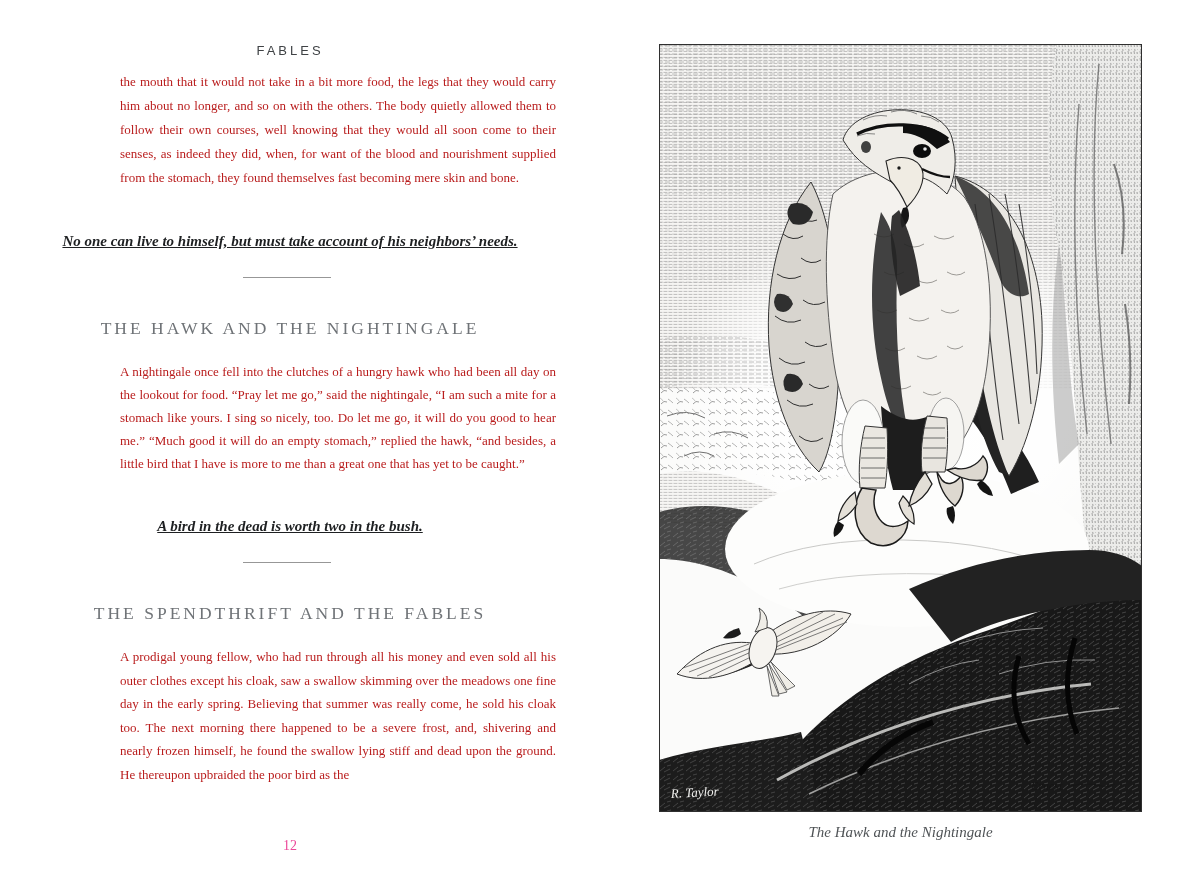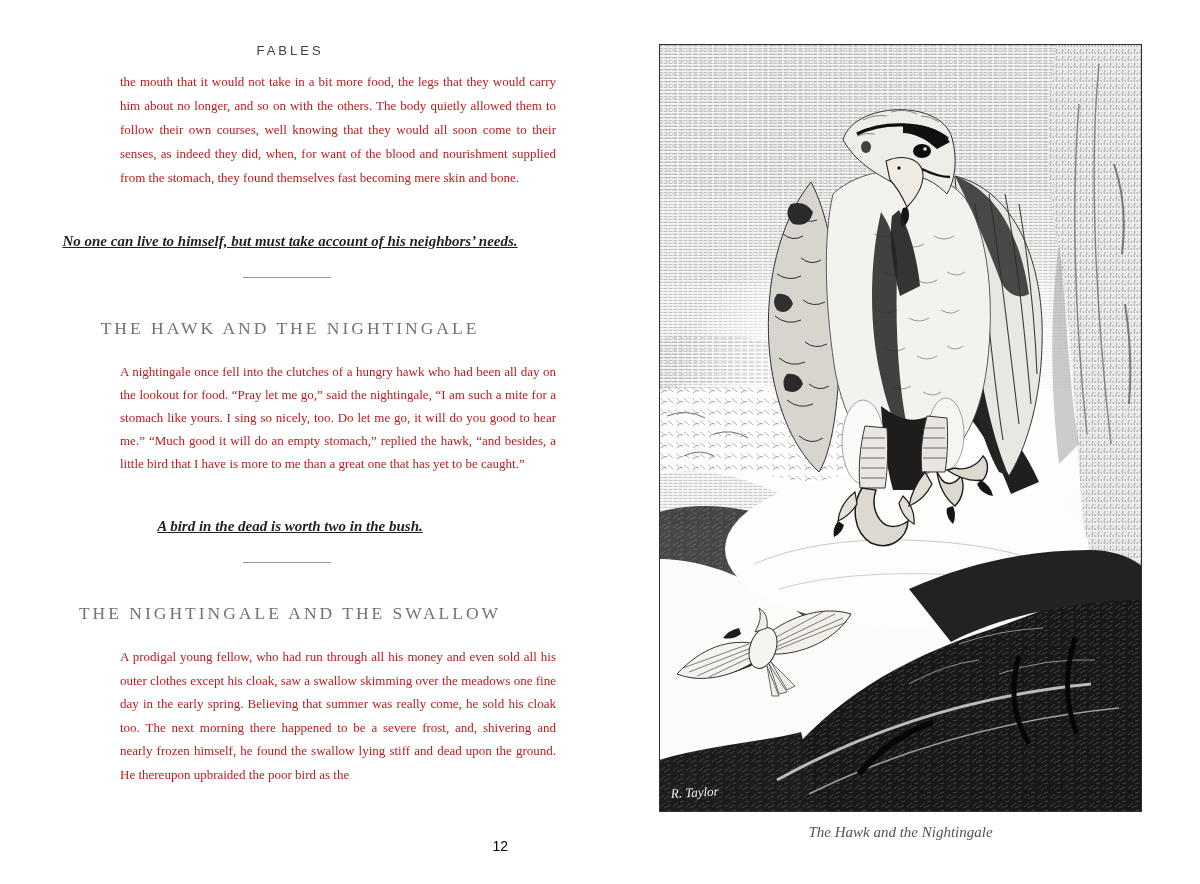--- a/index.html
+++ b/index.html
@@ -10,22 +10,22 @@
   .running-head{position:absolute;left:72px;width:436px;top:43px;text-align:center;
     font-family:"Liberation Sans", sans-serif;font-size:13px;letter-spacing:3px;
     color:#3f4245;font-weight:400;}
   .body-par{position:absolute;left:72px;width:436px;text-align:justify;
     font-size:13px;line-height:24px;color:#b91c1c;hyphens:auto;margin-left:48px;}
   .moral{position:absolute;left:60px;width:460px;text-align:center;
     font-size:15px;font-style:italic;font-weight:bold;color:#1e2022;text-decoration:underline;}
   .divider{position:absolute;left:243px;width:88px;border-top:1.5px solid #979797;height:0;}
   .fable-title{position:absolute;left:40px;width:500px;text-align:center;
     font-size:17.5px;letter-spacing:3px;color:#6f7377;font-weight:400;}
-  .page-number{position:absolute;left:72px;width:436px;top:838px;text-align:right;
-    font-family:Liberation Sans, sans-serif;font-size:14px;color:#000000;}
+  .page-number{position:absolute;left:72px;width:436px;top:838px;text-align:center;
+    font-family:Liberation Serif, serif;font-size:14px;color:#ec4899;}
   
   .page-right{position:absolute;left:600px;top:0;width:600px;height:884px;}
   .engraving{position:absolute;left:59px;top:44px;width:483px;height:768px;}
   .caption{position:absolute;left:59px;width:483px;top:824px;text-align:center;
     font-size:15px;font-style:italic;color:#4f5356;}
 </style>
 </head>
 <body>
 
 <div class="spread">
@@ -40,21 +40,21 @@
     <div class="divider" style="top:277px"></div>
 
     <div class="fable-title" style="top:318px">THE HAWK AND THE NIGHTINGALE</div>
 
     <div class="body-par" style="top:360px;line-height:23px">A nightingale once fell into the clutches of a hungry hawk who had been all day on the lookout for food. “Pray let me go,” said the nightingale, “I am such a mite for a stomach like yours. I sing so nicely, too. Do let me go, it will do you good to hear me.” “Much good it will do an empty stomach,” replied the hawk, “and besides, a little bird that I have is more to me than a great one that has yet to be caught.”</div>
 
     <div class="moral" style="top:518px">A bird in the dead is worth two in the bush.</div>
 
     <div class="divider" style="top:562px"></div>
 
-    <div class="fable-title" style="top:603px">THE NIGHTINGALE AND THE SWALLOW</div>
+    <div class="fable-title" style="top:603px">THE SPENDTHRIFT AND THE FABLES</div>
 
     <div class="body-par" style="top:645px;line-height:23.5px">A prodigal young fellow, who had run through all his money and even sold all his outer clothes except his cloak, saw a swallow skimming over the meadows one fine day in the early spring. Believing that summer was really come, he sold his cloak too. The next morning there happened to be a severe frost, and, shivering and nearly frozen himself, he found the swallow lying stiff and dead upon the ground. He thereupon upbraided the poor bird as the</div>
 
     <div class="page-number">12</div>
   </div>
 
   <div class="page-right">
     <div class="engraving">
       <svg viewBox="0 0 483 768" width="483" height="768" xmlns="http://www.w3.org/2000/svg">
         <defs>

